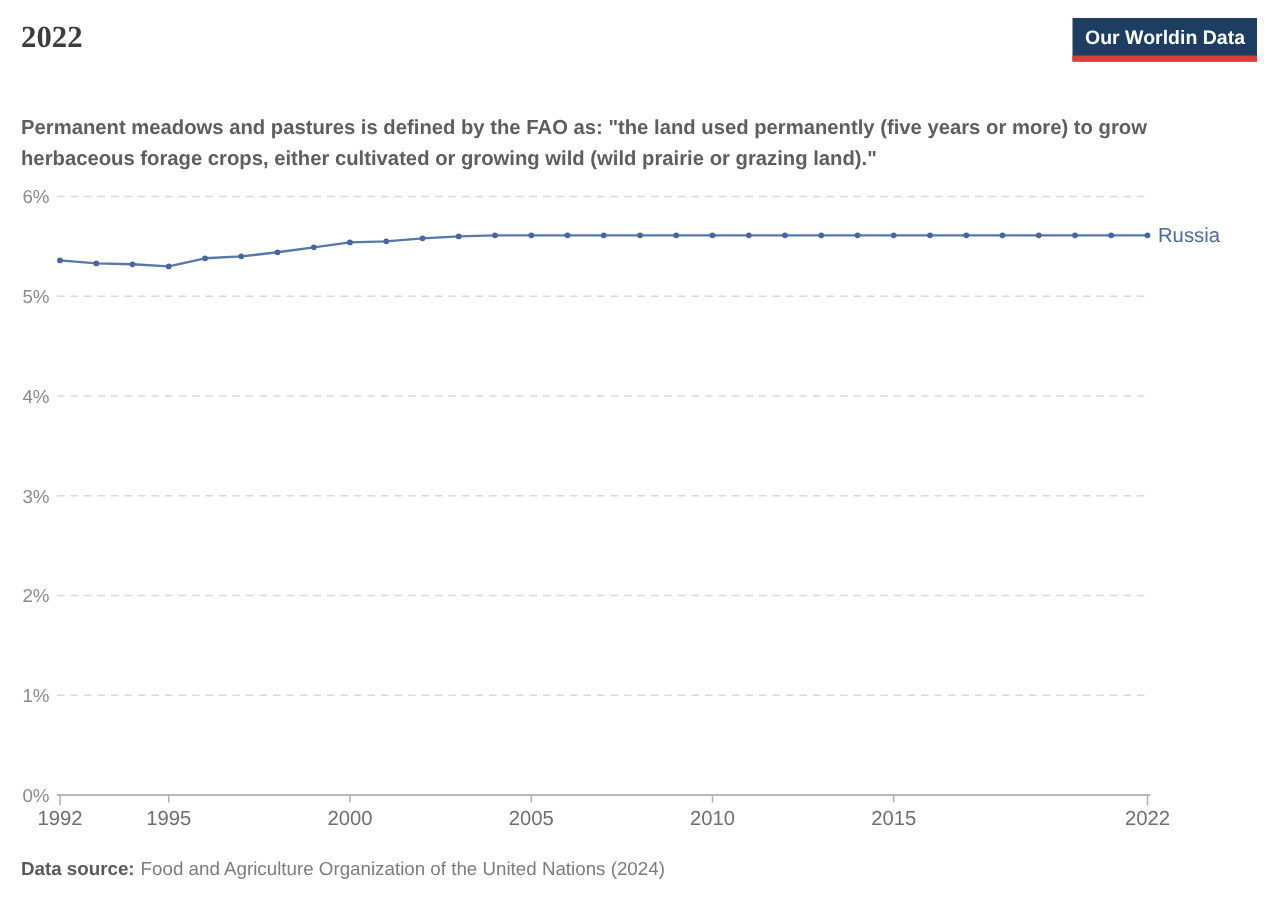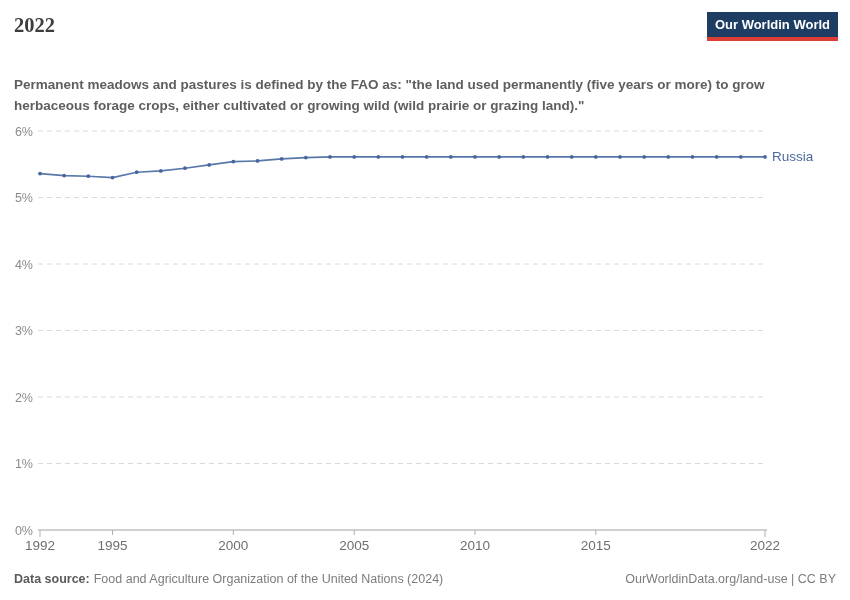--- a/index.html
+++ b/index.html
@@ -94,28 +94,27 @@
       <circle cx="765.0" cy="156.9" r="1.9" fill="#48669e"></circle>
       <text x="772" y="161.4" class="endlab" fill="#4c6a9c">Russia</text>
     </svg>
 
   <h1 class="hdr-title">
     <span class="t-line">2022</span>
   </h1>
 
   <div class="logo">
     <span>Our World</span>
-    <span>in World</span>
+    <span>in Data</span>
   </div>
 
   <p class="subtitle">
     <span class="s-line">Permanent meadows and pastures is defined by the FAO as: "the land used permanently (five years or more) to grow</span>
     <span class="s-line">herbaceous forage crops, either cultivated or growing wild (wild prairie or grazing land)."</span>
   </p>
 
   <div class="footer">
     <div class="src">
       <span class="src-label">Data source:</span><span>Food and Agriculture Organization of the United Nations (2024)</span>
     </div>
-    <div class="credit">OurWorldinData.org/land-use | CC BY</div>
   </div>
 
 </div>
 
 </body></html>

